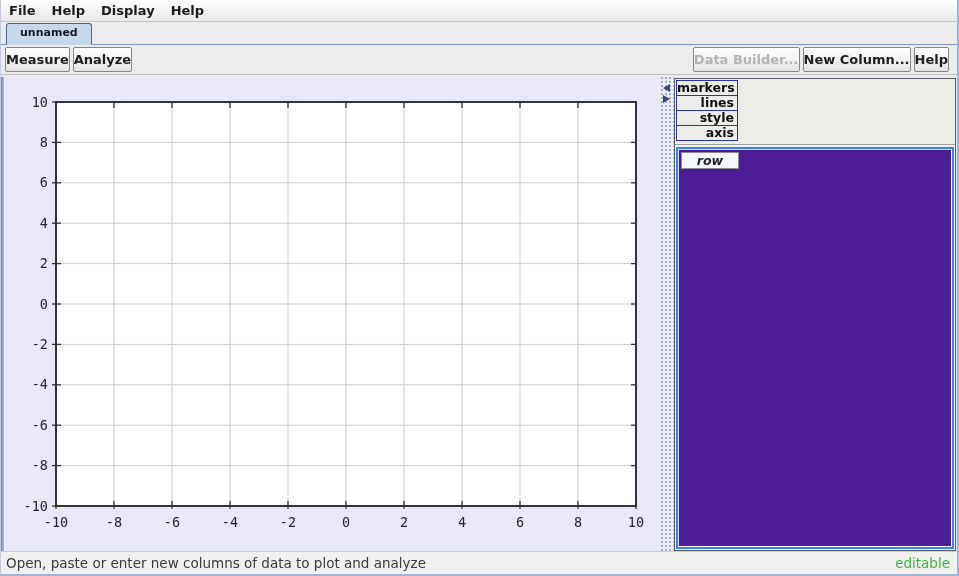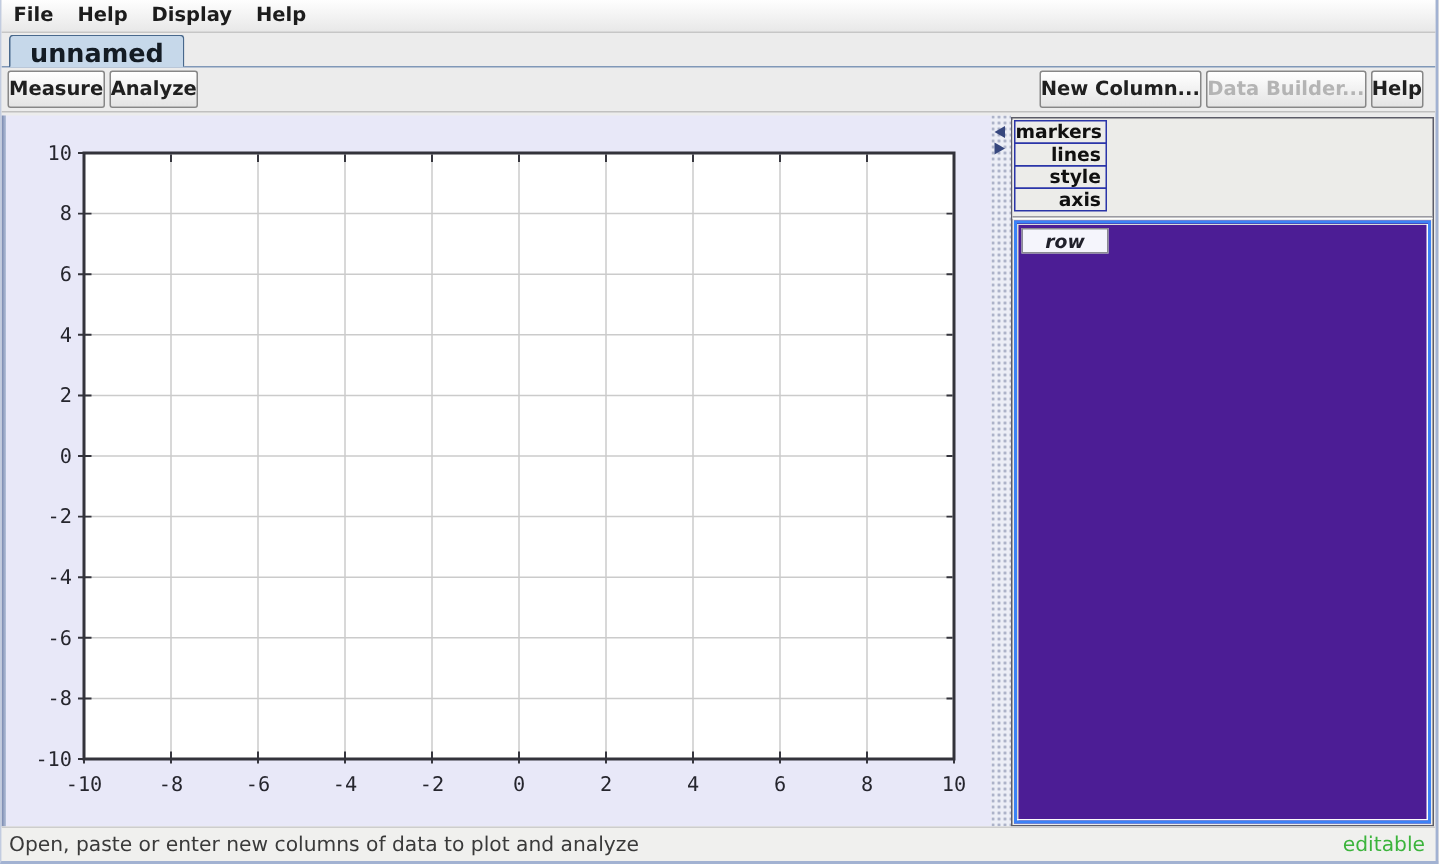--- a/index.html
+++ b/index.html
@@ -10,21 +10,21 @@
     border-left:1px solid #c2cce0; border-right:2px solid #a2b2d2; border-bottom:2px solid #a2b2d2;
   }
   
   .menubar{ height:22px; background:linear-gradient(#fefefe,#e8e8e8);
     border-bottom:1px solid #c6c6c6; display:flex; align-items:center; }
   .menu-item{ font-size:13px; font-weight:bold; color:#1c1c1c; padding:3px 8px; cursor:default; }
   
   .tabstrip{ height:23px; position:relative; background:#ececec; border-bottom:1px solid #8098b8; }
   .tab{ position:absolute; left:5px; bottom:-1px; height:22px; background:#c6d8ea;
     border:1px solid #48688c; border-bottom:1px solid #c6d8ea; border-radius:3px 3px 0 0;
-    padding:2px 13px 0; font-size:17px; font-weight:bold; color:#141c24; }
+    padding:2px 13px 0; font-size:11px; font-weight:bold; color:#141c24; }
   
   .toolbar{ height:30px; background:#ececec; display:flex; align-items:center;
     padding:0 8px 0 4px; border-bottom:1px solid #c0c0c0; }
   .tbtn{ font-family:inherit; font-size:13px; font-weight:bold; color:#202020;
     background:linear-gradient(#ffffff,#e4e4e4); border:1px solid #878787;
     border-radius:2px; padding:3px 0; margin-right:3px; height:25px; }
   .tbtn.disabled{ color:#b4b4b4; }
   .tb-right{ margin-left:auto; display:flex; }
   .tb-right .tbtn:last-child{ margin-right:0; }
   
@@ -78,22 +78,22 @@
   <div class="tabstrip">
     <div class="tab">unnamed</div>
   </div>
 
   <div class="toolbar">
     <div class="tb-left" style="display:flex;">
         <button class="tbtn">Measure</button>
         <button class="tbtn">Analyze</button>
       </div>
     <div class="tb-right">
+        <button class="tbtn disabled" disabled="">Data Builder...</button>
         <button class="tbtn">New Column...</button>
-        <button class="tbtn disabled" disabled="">Data Builder...</button>
         <button class="tbtn">Help</button>
       </div>
   </div>
 
   <div class="content">
 
     <div class="plot-panel">
       <svg class="plot-svg" width="660" height="474">
           <rect x="55" y="25" width="580" height="404" fill="#ffffff"></rect>
           <line x1="55" y1="25" x2="55" y2="429" stroke="#cbcbcb" stroke-width="1"></line>

